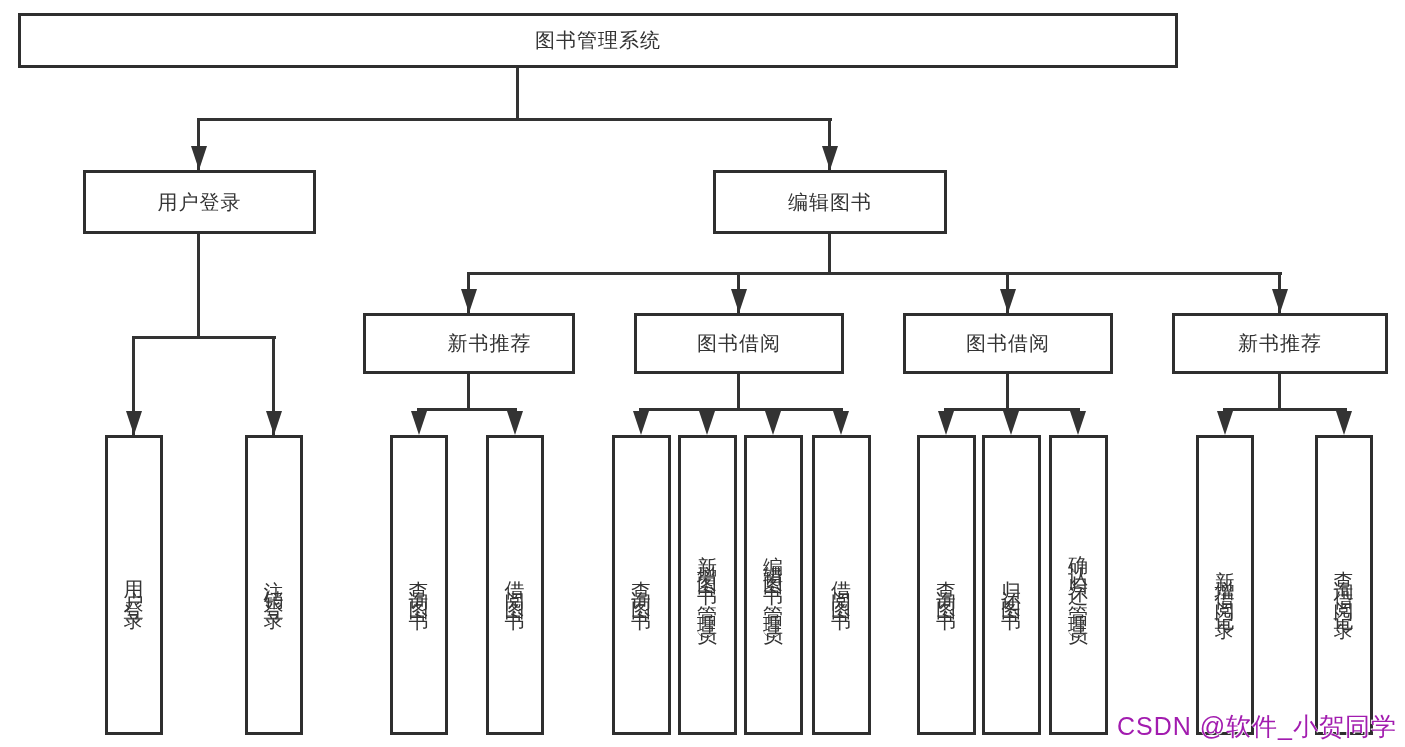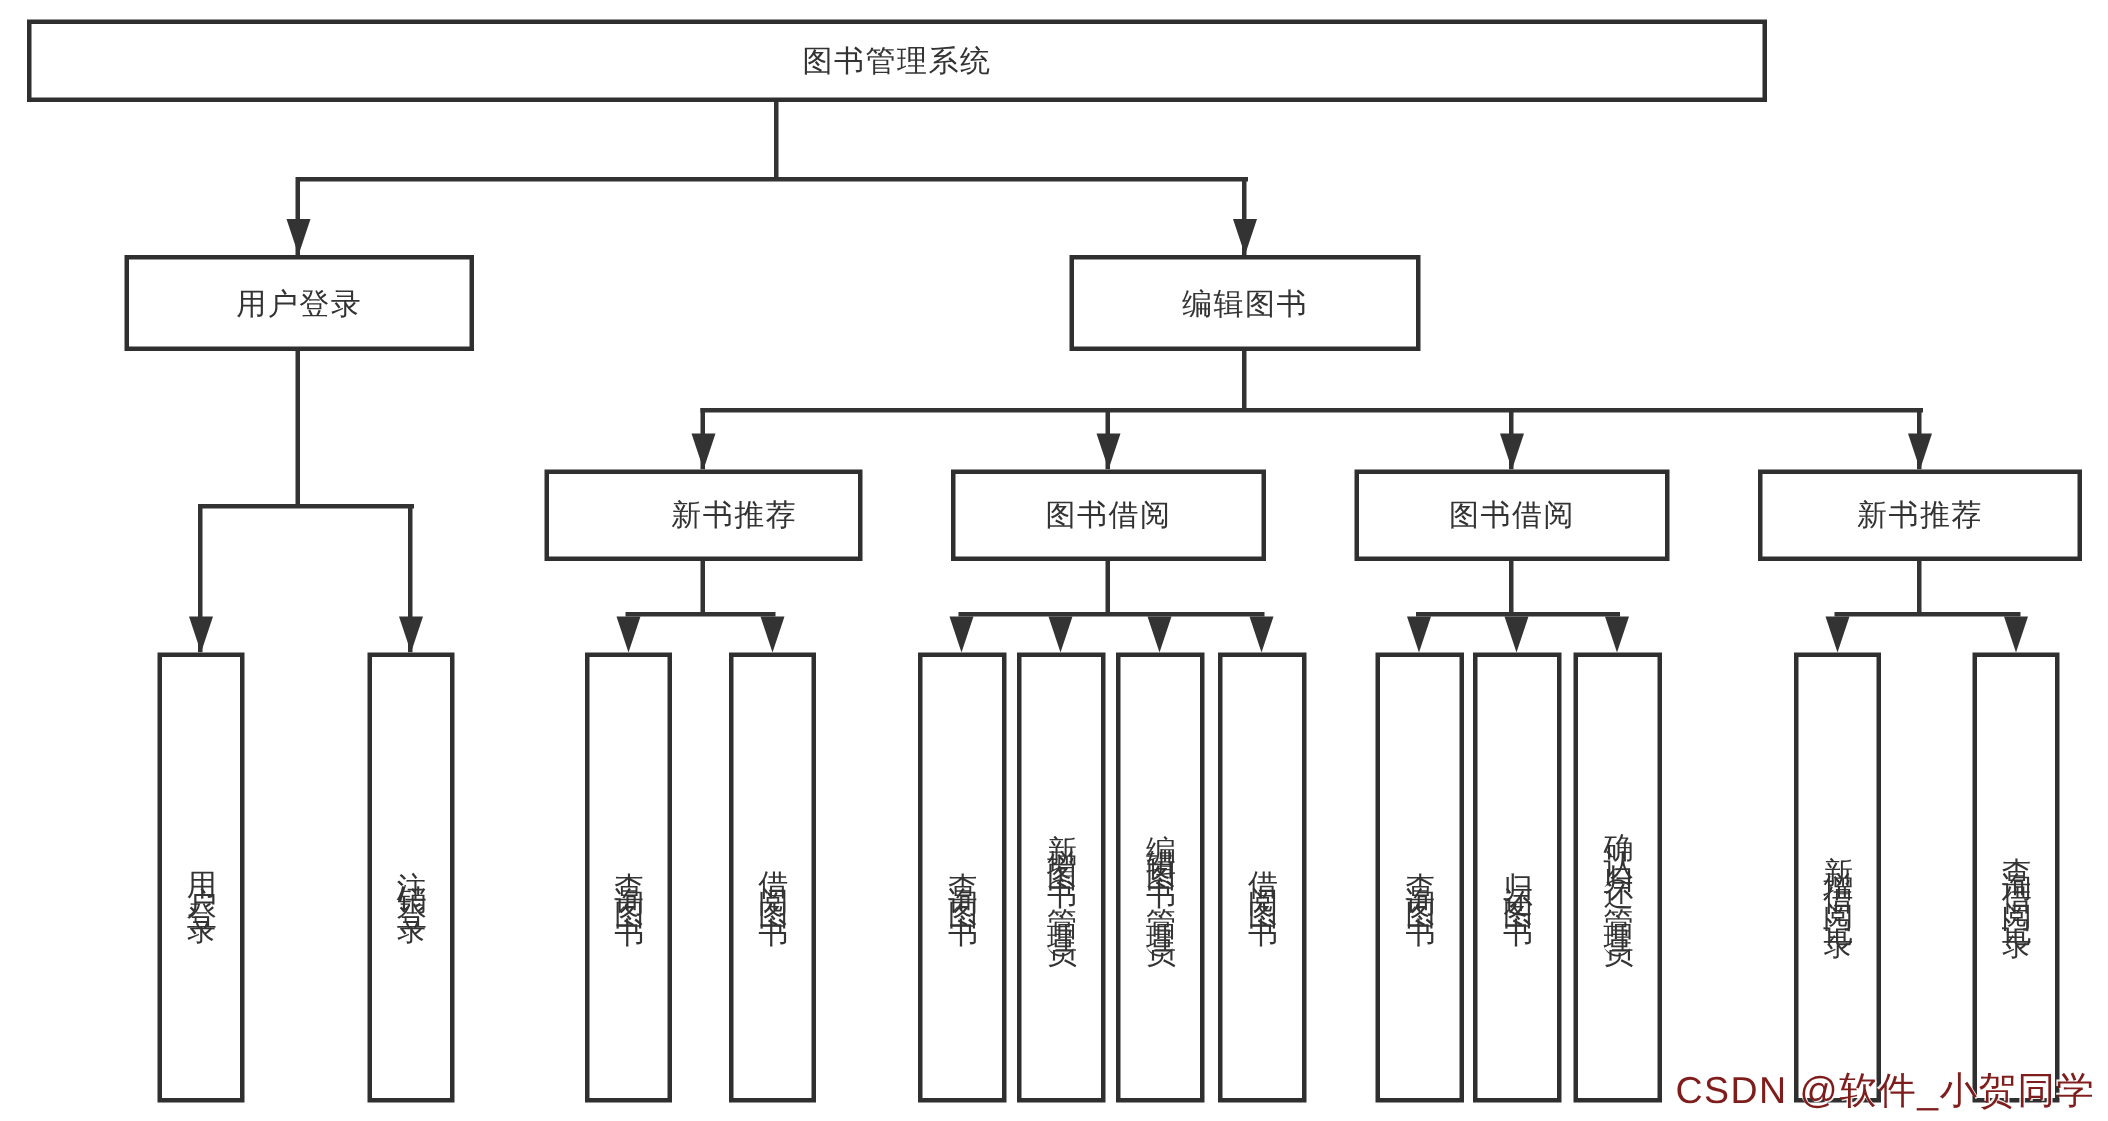--- a/index.html
+++ b/index.html
@@ -18,21 +18,21 @@
   }
   .h{position:absolute;height:3px;background:#333333;z-index:1;}
   .v{position:absolute;width:3px;background:#333333;z-index:1;}
   .ar{
     position:absolute;width:0;height:0;z-index:1;
     border-left:8px solid transparent;border-right:8px solid transparent;
     border-top:24px solid #333333;
   }
   .watermark{
     position:absolute;right:8px;top:710px;z-index:5;
-    font-size:25px;letter-spacing:1px;color:#7f1d1d;
+    font-size:25px;letter-spacing:1px;color:#a21caf;
     text-shadow:1px 1px 0 rgba(255,255,255,.9),-1px -1px 0 rgba(255,255,255,.9);
   }
 </style>
 </head>
 <body>
 
 <div class="canvas">
 
   <div class="v" style="left:516px;top:68px;height:50px;"></div>
   <div class="h" style="left:198px;top:118px;width:634px;"></div>

